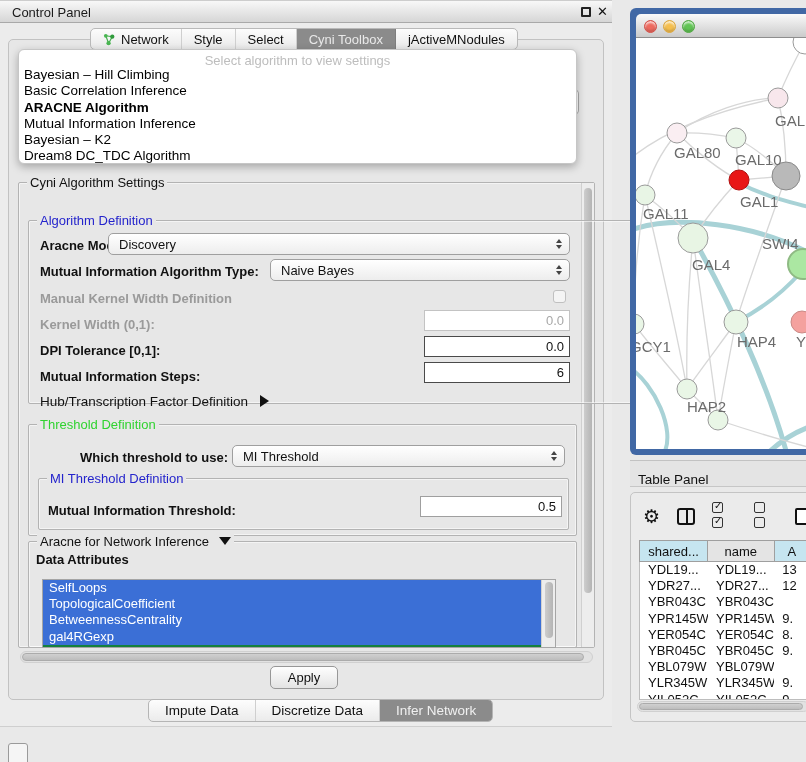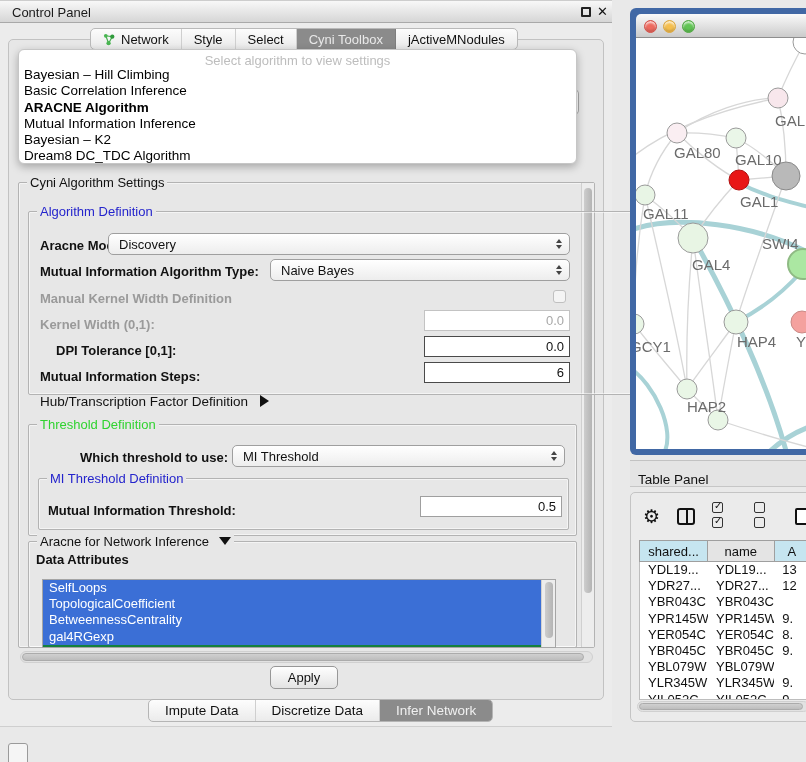--- a/index.html
+++ b/index.html
@@ -187,21 +187,21 @@
   </div>
 
   <div class="abs frame" style="left:18px; top:182px; width:577px; height:466px;">
     <span class="frame-title">Cyni Algorithm Settings</span>
   </div>
 
   <div class="abs vtrack" style="left:581px; top:183px; width:13px; height:464px;">
     <div class="vthumb" style="left:2px; top:5px; width:8px; height:405px;"></div>
   </div>
 
-  <div class="abs frame" style="left:28px; top:211px; width:657px; height:184px;padding-left:24px;">
+  <div class="abs frame" style="left:28px; top:220px; width:657px; height:184px;padding-left:24px;">
     <span class="frame-title t-blue">Algorithm Definition</span>
   </div>
 
   <div class="abs lbl" style="left:40px; top:238px;">Aracne Mode:</div>
   <div class="abs combo" style="left:108px; top:233px; width:462px;">
     <span class="combo-text">Discovery</span>
     <span class="stepper">
         <i class="up"></i>
         <i class="dn"></i>
       </span>
@@ -215,21 +215,21 @@
         <i class="dn"></i>
       </span>
   </div>
 
   <div class="abs lbl dis" style="left:40px; top:291px;">Manual Kernel Width Definition</div>
   <div class="abs checkbox" style="left:553px; top:290px;"></div>
 
   <div class="abs lbl dis" style="left:40px; top:317px;">Kernel Width (0,1):</div>
   <div class="abs field dis" style="left:424px; top:310px; width:146px;">0.0</div>
 
-  <div class="abs lbl" style="left:40px; top:343px;margin-left:16px;">DPI Tolerance [0,1]:</div>
+  <div class="abs lbl" style="left:40px; top:343px;">DPI Tolerance [0,1]:</div>
   <div class="abs field strong" style="left:424px; top:336px; width:146px;">0.0</div>
 
   <div class="abs lbl" style="left:40px; top:369px;">Mutual Information Steps:</div>
   <div class="abs field strong" style="left:424px; top:362px; width:146px;">6</div>
 
   <div class="abs" style="left:40px; top:394px; font-size:13.5px;">
     <span>Hub/Transcription Factor Definition</span>
     <span class="tri-right" style="margin-left:8px;"></span>
   </div>
 

